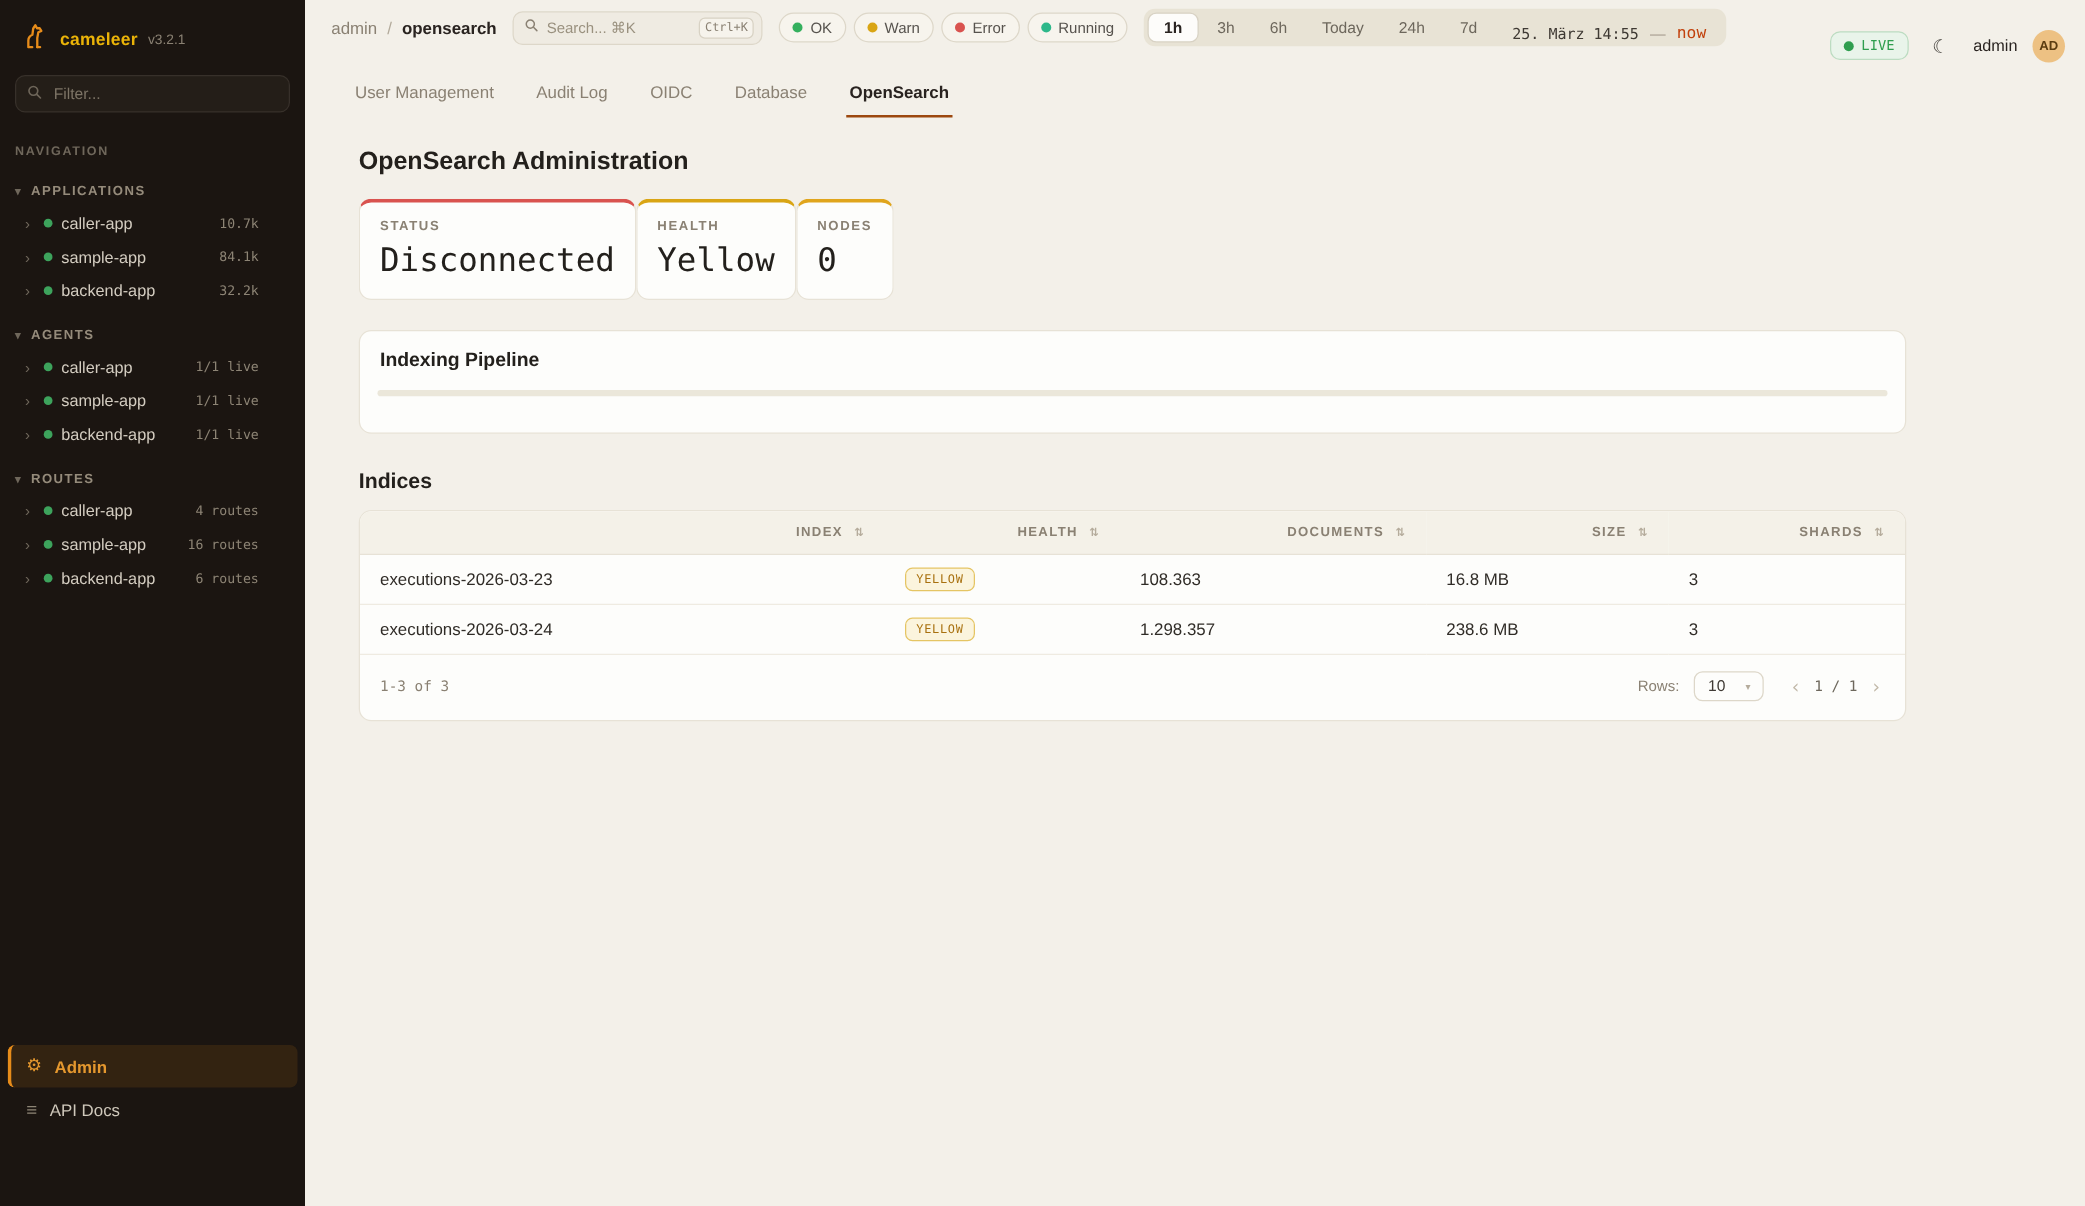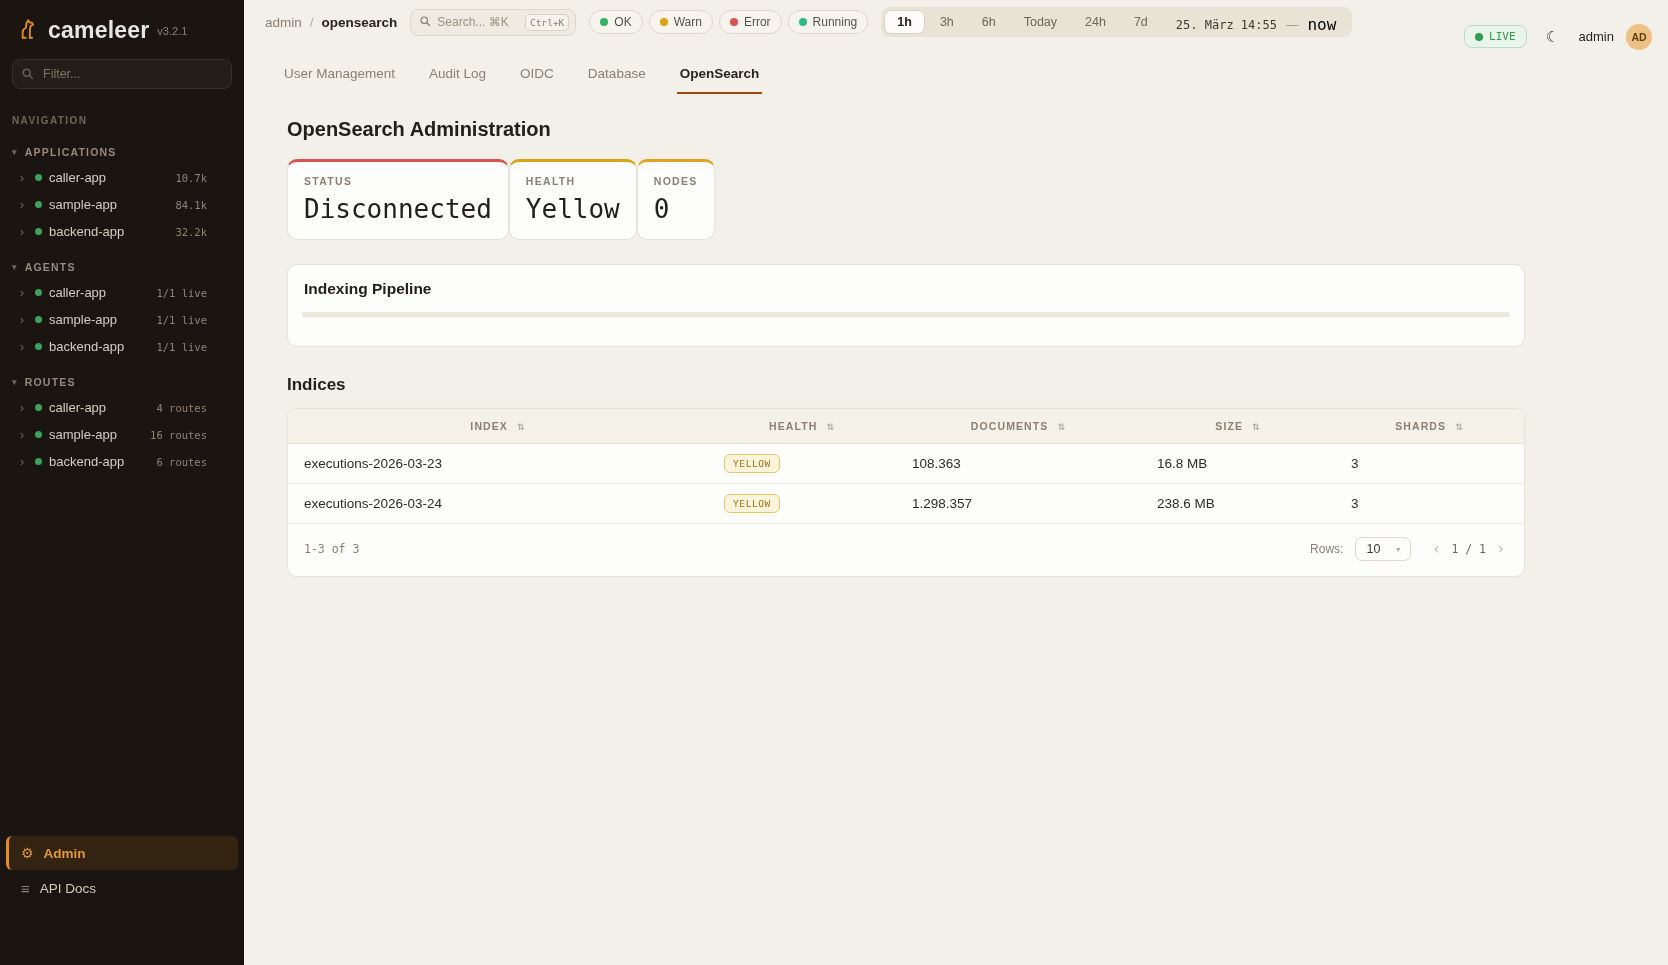--- a/index.html
+++ b/index.html
@@ -11,21 +11,21 @@
     display: flex;
   }
 
   
   .sidebar {
     width: 244px; min-width: 244px; height: 100%;
     background: #1b1511; color: #d6cfc2;
     display: flex; flex-direction: column;
   }
   .logo-row { display: flex; align-items: center; gap: 8px; padding: 15px 14px 10px; cursor: pointer; }
-  .logo-name { color: #e5e5e5; font-weight: 700; font-size: 23px; letter-spacing: .2px; }
+  .logo-name { color: #eab308; font-weight: 700; font-size: 14px; letter-spacing: .2px; }
   .logo-ver { color: #8a8173; font-size: 11px; margin-top: 2px; }
   .filter-wrap { position: relative; margin: 4px 12px 12px; }
   .filter-wrap input {
     width: 100%; background: #241e18; border: 1px solid #37302a; border-radius: 8px;
     padding: 7px 10px 7px 30px; color: #cfc8bb; font-size: 12.5px; outline: none;
     font-family: "Liberation Sans", sans-serif;
   }
   .filter-wrap input::placeholder { color: #7d7466; }
   .filter-wrap .s-icon { position: absolute; left: 9px; top: 7px; opacity: .7; }
   .nav-heading { padding: 14px 12px 4px; font-size: 10px; font-weight: 700; letter-spacing: 1.4px; color: #6f675b; }
@@ -58,21 +58,21 @@
   
   .right { flex: 1; display: flex; flex-direction: column; height: 100%; }
 
   
   .topbar { height: 44px; min-height: 44px; display: flex; align-items: center; padding: 0 16px 0 21px; gap: 13px; }
   .breadcrumb { display: flex; align-items: center; gap: 8px; font-size: 13.5px; }
   .crumb-parent { color: #8a8173; cursor: pointer; }
   .crumb-sep { color: #b3ab9c; }
   .crumb-current { color: #292320; font-weight: 700; }
   .search-box {
-    display: flex; align-items: center; gap: 6px; width: 166px; height: 27px;
+    display: flex; align-items: center; gap: 6px; width: 200px; height: 27px;
     background: #efebe2; border: 1px solid #ddd7c9; border-radius: 8px; padding: 0 6px 0 8px; cursor: text;
   }
   .search-box input { flex: 1; min-width: 0; border: 0; background: transparent; outline: none; font-size: 12px; color: #57534e; font-family: "Liberation Sans", sans-serif; }
   .search-box input::placeholder { color: #9a917f; }
   .kbd { font-family: "DejaVu Sans Mono", monospace; font-size: 9.5px; color: #8a8173; border: 1px solid #d8d2c4; border-radius: 5px; padding: 2px 4px; background: #f6f3ec; white-space: nowrap; }
   .status-pills { display: flex; gap: 6px; }
   .pill {
     display: flex; align-items: center; gap: 6px; padding: 4px 10px;
     border: 1px solid #ddd7c9; border-radius: 999px; background: #f7f4ed;
     font-size: 12px; color: #57534e; cursor: pointer; white-space: nowrap;
@@ -80,21 +80,21 @@
   .dot8 { width: 8px; height: 8px; border-radius: 50%; }
   .time-group { display: flex; align-items: flex-end; background: #e8e3d5; border-radius: 9px; padding: 3px; gap: 2px; }
   .time-btn {
     padding: 4px 12px; font-size: 12.5px; color: #6d675c; border: 1px solid transparent; border-radius: 7px;
     background: transparent; cursor: pointer; font-family: "Liberation Sans", sans-serif;
   }
   .time-btn.active { background: #fdfcfa; border-color: #d8d2c4; color: #292320; font-weight: 700; }
   .time-date { display: flex; align-items: center; gap: 9px; padding: 0 13px; font-size: 12.5px; cursor: pointer; }
   .date-main { font-family: "DejaVu Sans Mono", monospace; color: #3f3a34; font-size: 12px; }
   .date-sep { color: #a49b8c; }
-  .date-end { font-family: "DejaVu Sans Mono", monospace; color: #000000; font-size: 16px; }
+  .date-end { font-family: "DejaVu Sans Mono", monospace; color: #c2410c; font-size: 13px; }
   .topbar-right { margin-left: auto; display: flex; align-items: center; gap: 12px; margin-top: 29px; }
   .live-pill {
     display: flex; align-items: center; gap: 6px; padding: 4px 10px;
     border: 1px solid #bcdcc1; background: #e9f4ea; border-radius: 8px;
     font-family: "DejaVu Sans Mono", monospace; font-size: 11px; cursor: pointer;
   }
   .theme-toggle {
     width: 28px; height: 28px; border-radius: 50%; border: 1px solid transparent;
     display: flex; align-items: center; justify-content: center;
     color: #44403c; font-size: 15px; cursor: pointer; background: transparent;
@@ -128,21 +128,21 @@
   .panel { background: #fdfdfb; border: 1px solid #e7e2d6; border-radius: 10px; padding: 15px 14px 16px; margin-bottom: 28px; }
   .panel-title { font-size: 15.5px; font-weight: 700; color: #23201c; margin-bottom: 14px; padding-left: 2px; }
   .progress-track { height: 5px; background: #ebe7da; border-radius: 3px; margin-bottom: 13px; overflow: hidden; }
   .progress-fill { height: 100%; background: #e78c1a; border-radius: 3px; width: 0%; }
   .pipe-stats { display: flex; gap: 38px; font-size: 13px; color: #3f3a34; padding-left: 2px; }
   .section-title { font-size: 17px; font-weight: 700; color: #23201c; margin: 0 0 13px; }
   .table-card { background: #fdfdfb; border: 1px solid #e7e2d6; border-radius: 10px; overflow: hidden; }
   table { width: 100%; border-collapse: collapse; table-layout: fixed; }
   col.c1 { width: 420px; } col.c2 { width: 188px; } col.c3 { width: 245px; } col.c4 { width: 194px; }
   thead th {
-    background: #f4f1e8; text-align: center; font-size: 10.5px; font-weight: 700; letter-spacing: 1.1px;
+    background: #f4f1e8; text-align: right; font-size: 10.5px; font-weight: 700; letter-spacing: 1.1px;
     color: #8a8173; padding: 11px 16px; border-bottom: 1px solid #e7e2d6; cursor: pointer;
   }
   th .sort { color: #b5ac9c; margin-left: 5px; font-size: 9px; font-family: "DejaVu Sans", sans-serif; }
   tbody tr { cursor: pointer; }
   tbody td { padding: 10px 16px; font-size: 13.5px; color: #302c27; border-bottom: 1px solid #efebe1; }
   .badge-yellow {
     display: inline-block; padding: 3px 8px; border: 1px solid #e5c564; background: #fbf4dd;
     color: #a8700f; border-radius: 6px; font-family: "DejaVu Sans Mono", monospace;
     font-size: 9.5px; letter-spacing: .6px;
   }

